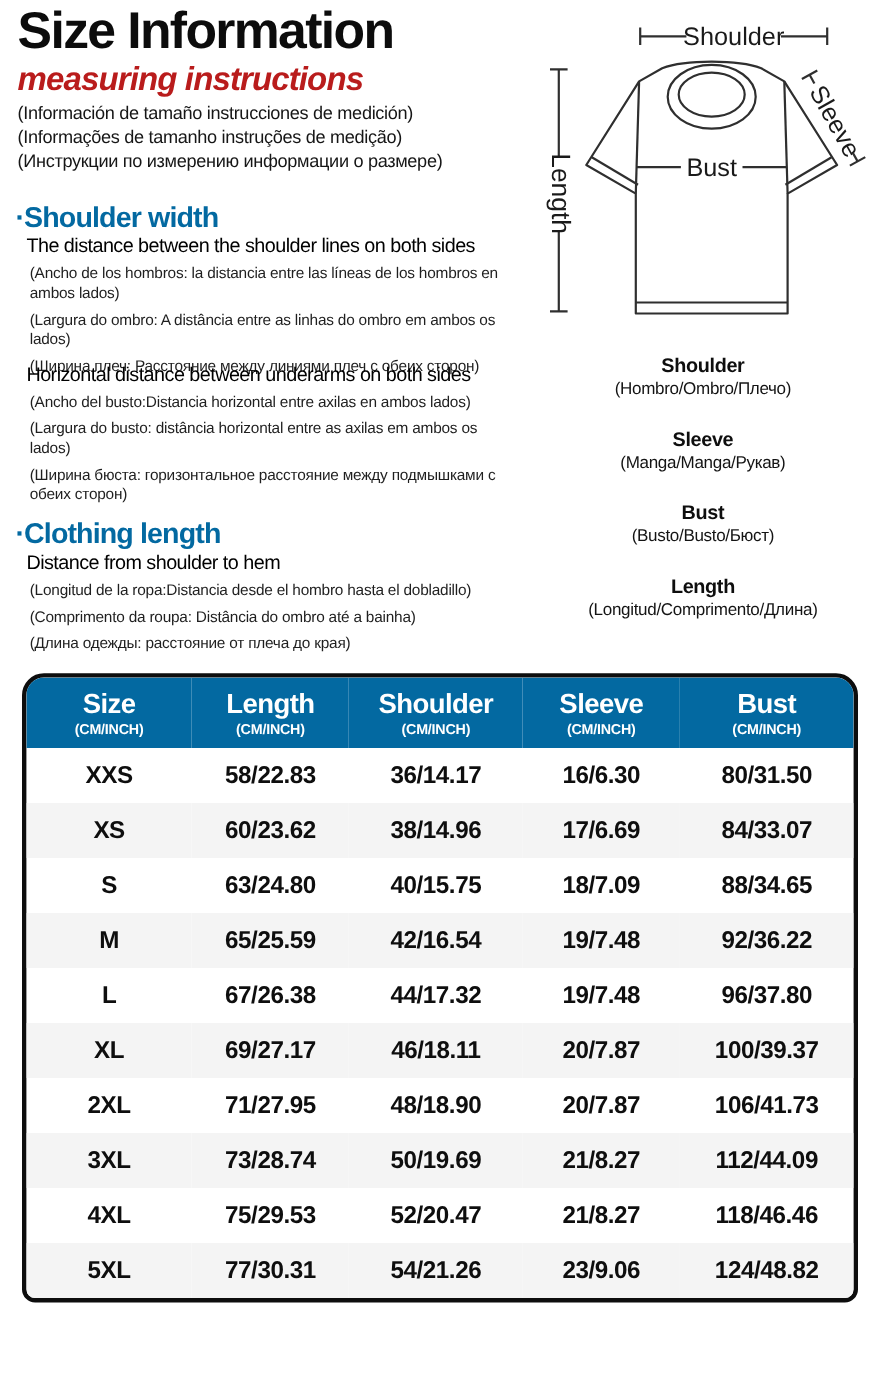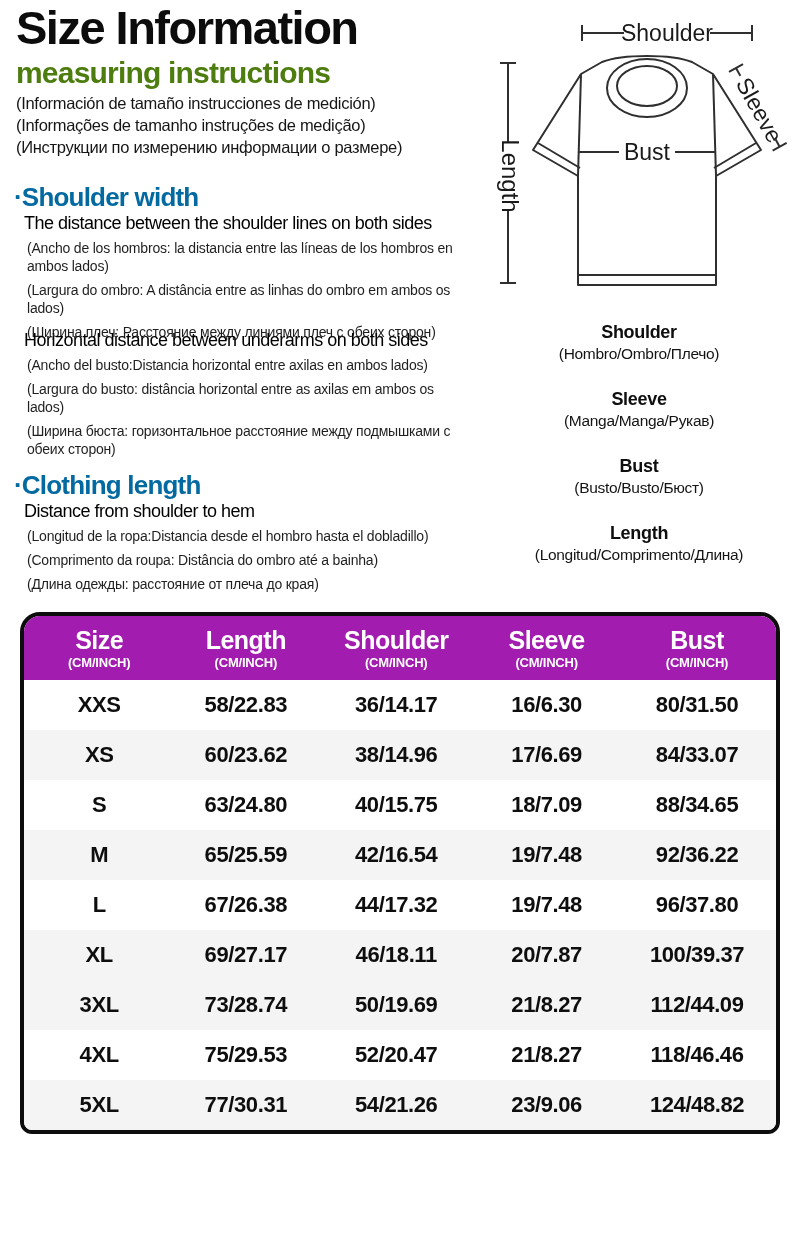--- a/index.html
+++ b/index.html
@@ -13,21 +13,21 @@
   }
 
   
   .page-header { position: absolute; left: 16px; top: 2px; width: 466px; }
   .page-title {
     font-size: 47px; font-weight: bold; letter-spacing: -1.5px;
     line-height: 1.12; color: #0c0c0c;
   }
   .page-subtitle {
     font-size: 30px; font-weight: bold; letter-spacing: -0.8px;
-    line-height: 1.05; margin-top: 2px; color: #4d7c0f;
+    line-height: 1.05; margin-top: 2px; color: #b91c1c; font-style: italic;
   }
   .page-translations { margin-top: 5px; font-size: 16.5px; letter-spacing: -0.3px; line-height: 1.32; color: #161616; }
 
   
   .section { position: absolute; left: 14px; width: 474px; }
   #sec-0 { top: 184px; }
   #sec-1 { top: 328px; }
   #sec-2 { top: 472px; }
   .section-title { font-size: 26px; font-weight: bold; letter-spacing: -0.8px; line-height: 1.05; color: #0369a1; }
   .section-desc { font-size: 18px; letter-spacing: -0.5px; margin: 2px 0 4px 10px; color: #000000; }
@@ -44,21 +44,21 @@
   
   .size-table-wrap {
     position: absolute; left: 20px; top: 612px; width: 760px;
     border: 4px solid #0d0d0d;
     border-radius: 20px 20px 12px 12px;
     overflow: hidden; background: #ffffff;
   }
   table { width: 100%; border-collapse: collapse; table-layout: fixed; }
   col.c1 { width: 20%; } col.c2 { width: 19%; } col.c3 { width: 21%; }
   col.c4 { width: 19%; } col.c5 { width: 21%; }
-  thead th { background: #a21caf; color: #ffffff; padding: 11px 0 10px; }
+  thead th { background: #0369a1; color: #ffffff; padding: 11px 0 10px; }
   .col-name { font-size: 25px; font-weight: bold; letter-spacing: -0.5px; line-height: 1.05; }
   .col-unit { font-size: 13px; font-weight: bold; letter-spacing: -0.2px; margin-top: 2px; }
   tbody td {
     height: 50px; text-align: center; vertical-align: middle;
     font-size: 22px; font-weight: bold; letter-spacing: -0.4px; color: #0e0e0e;
   }
   tbody tr.alt { background: #f4f4f4; }
 </style>
 </head>
 <body>
@@ -232,20 +232,27 @@
           <td>19/7.48</td>
           <td>96/37.80</td>
         </tr>
         <tr class="alt">
           <td>XL</td>
           <td>69/27.17</td>
           <td>46/18.11</td>
           <td>20/7.87</td>
           <td>100/39.37</td>
         </tr>
+        <tr>
+          <td>2XL</td>
+          <td>71/27.95</td>
+          <td>48/18.90</td>
+          <td>20/7.87</td>
+          <td>106/41.73</td>
+        </tr>
         <tr class="alt">
           <td>3XL</td>
           <td>73/28.74</td>
           <td>50/19.69</td>
           <td>21/8.27</td>
           <td>112/44.09</td>
         </tr>
         <tr>
           <td>4XL</td>
           <td>75/29.53</td>

